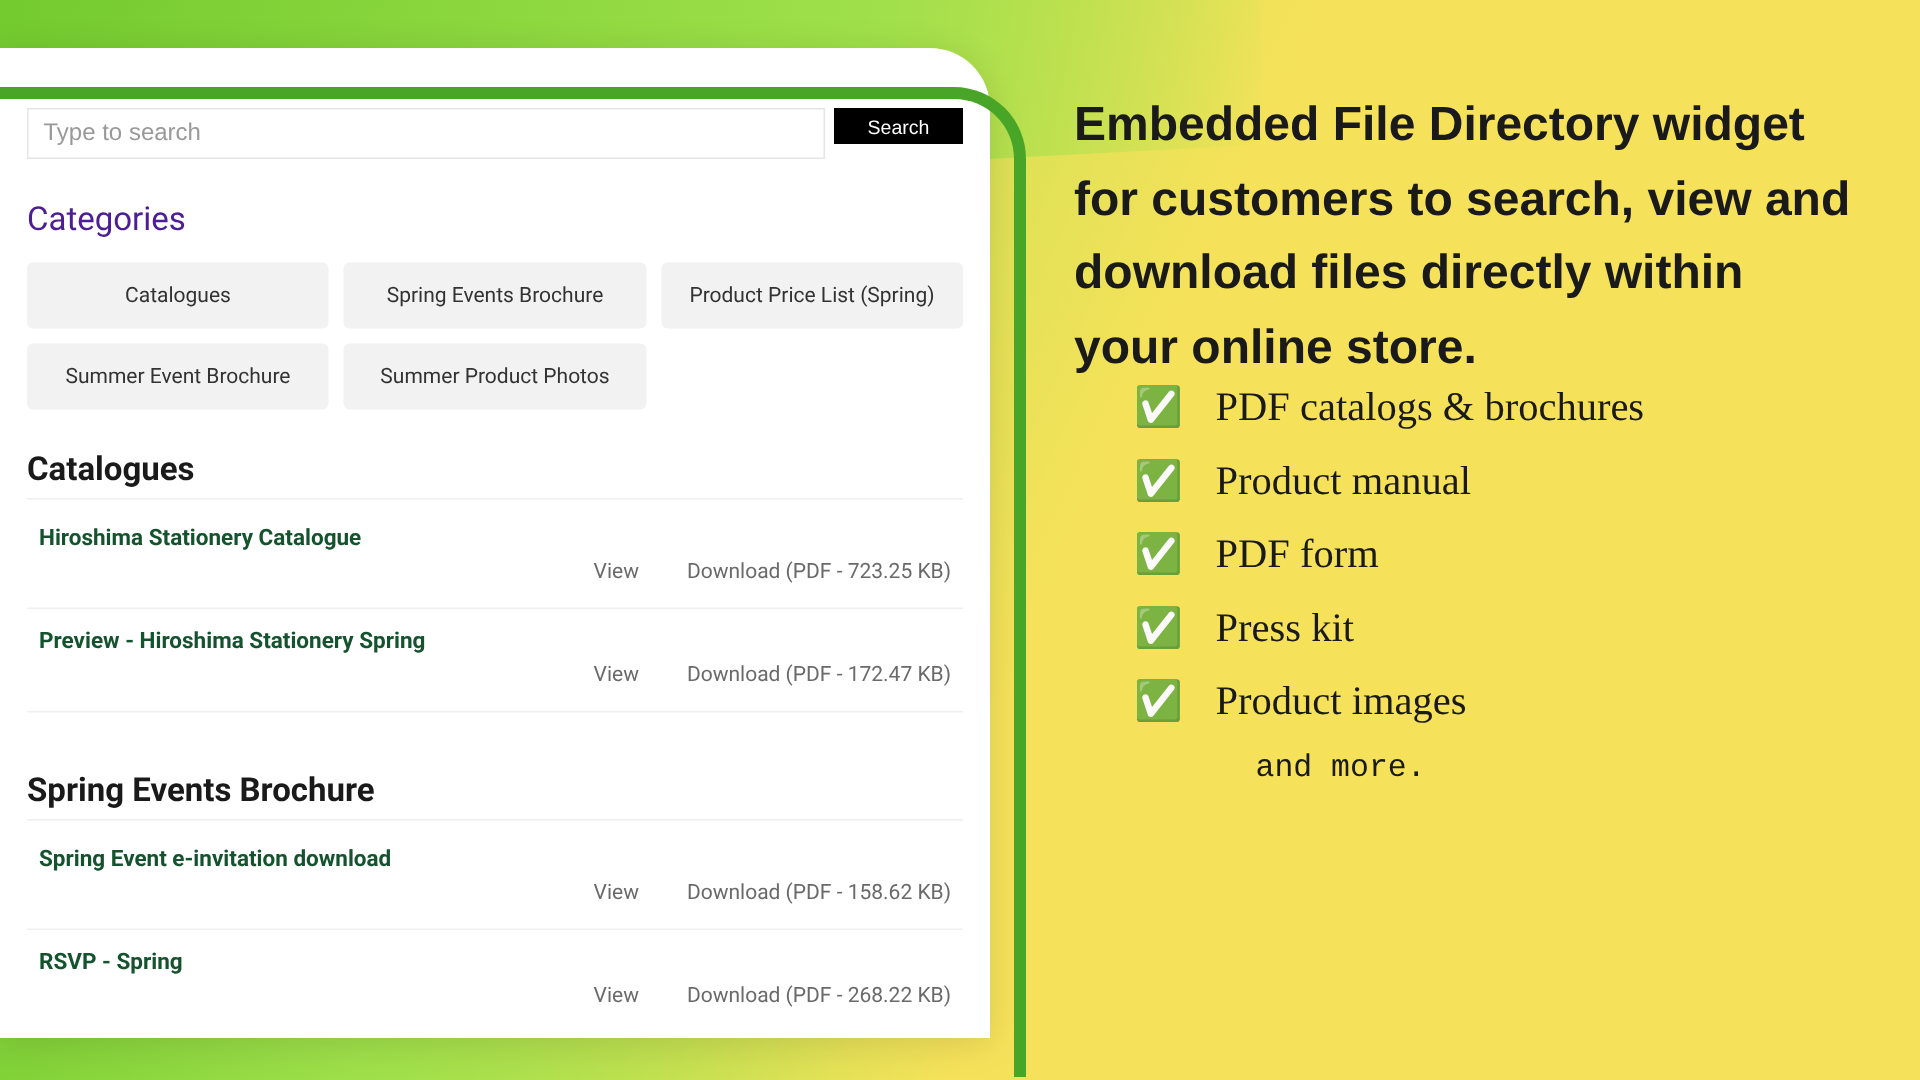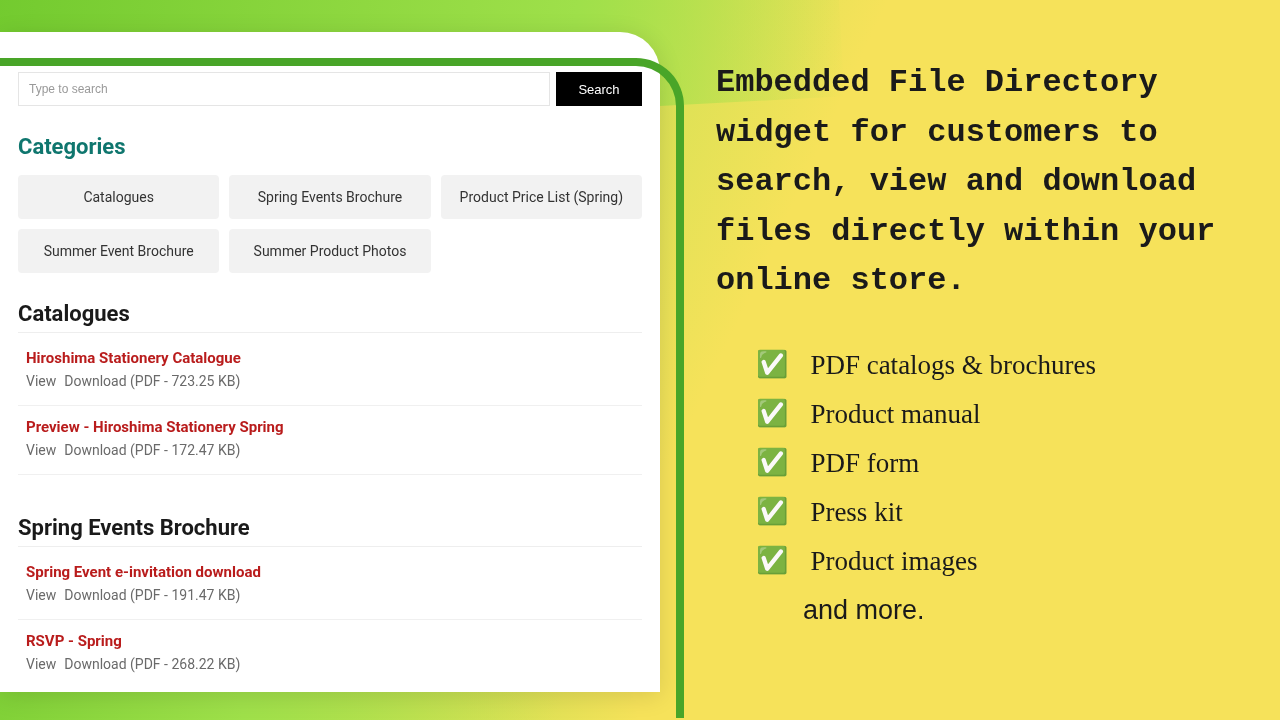--- a/index.html
+++ b/index.html
@@ -56,38 +56,38 @@
   .search-row {
     display: flex;
     gap: 6px;
     margin-bottom: 28px;
   }
   .search-input {
     flex: 1;
     height: 34px;
     border: 1px solid #e5e5e5;
     padding: 0 10px;
-    font-size: 12px;
+    font-size: 16px;
     color: #444;
     background: #fff;
   }
   .search-input::placeholder { color: #999; }
   .search-btn {
     width: 86px;
-    height: 34px;
+    height: 24px;
     background: #000;
     color: #fff;
     border: none;
     font-size: 13px;
     cursor: pointer;
   }
   .section-title {
     font-size: 22px;
-    font-weight: 700;
-    color: #0f766e;
+    font-weight: 400;
+    color: #4c1d95;
     margin-bottom: 16px;
   }
   .cat-grid {
     display: grid;
     grid-template-columns: repeat(3, 1fr);
     gap: 10px;
     margin-bottom: 28px;
   }
   .cat-chip {
     background: #f2f2f2;
@@ -110,28 +110,29 @@
   }
   .hr {
     border: none;
     border-top: 1px solid #eee;
     margin: 0 0 14px 0;
   }
   .file-item { padding: 2px 8px 12px 8px; }
   .file-name {
     font-size: 15px;
     font-weight: 700;
-    color: #b91c1c;
+    color: #14532d;
     margin-bottom: 6px;
   }
   .file-actions {
     font-size: 14px;
     color: #6a6a6a;
     display: flex;
-    gap: 8px;
+    gap: 32px;
+    justify-content: flex-end;
   }
   .file-actions span { cursor: pointer; }
   .thin-hr {
     border: none;
     border-top: 1px solid #f0f0f0;
     margin: 4px 0 10px 0;
   }
   .section-gap { height: 30px; }
 
   
@@ -139,45 +140,44 @@
     position: absolute;
     top: 58px;
     left: 716px;
     width: 520px;
     color: #1a1a1a;
   }
   .hero {
     font-size: 32px;
     font-weight: 600;
     line-height: 1.55;
-    font-family: Liberation Mono, monospace;
-    margin-bottom: 44px;
+    font-family: Liberation Sans, sans-serif;
   }
   .feature-list {
     margin-left: 40px;
     display: flex;
     flex-direction: column;
     gap: 18px;
   }
   .feature-row {
     display: flex;
     align-items: center;
     gap: 22px;
     font-size: 27px;
     font-weight: 500;
     font-family: Georgia, "Times New Roman", serif;
   }
   .check {
     font-size: 26px;
     line-height: 1;
   }
   .more-line {
-    margin-left: 47px;
-    font-size: 27px;
-    font-family: Liberation Sans, sans-serif;
+    margin-left: 81px;
+    font-size: 21px;
+    font-family: Liberation Mono, monospace;
   }
 </style>
 </head>
 <body>
 
 <div class="stage">
   <div class="green-overlay-top"></div>
   <div class="green-overlay-bottom"></div>
 
   <div class="card">
@@ -217,21 +217,21 @@
     <hr class="thin-hr">
 
     <div class="section-gap"></div>
 
     <div class="list-title">Spring Events Brochure</div>
     <hr class="hr">
     <div class="file-item">
       <div class="file-name">Spring Event e-invitation download</div>
       <div class="file-actions">
         <span>View</span>
-        <span>Download (PDF - 191.47 KB)</span>
+        <span>Download (PDF - 158.62 KB)</span>
       </div>
     </div>
     <hr class="thin-hr">
     <div class="file-item">
       <div class="file-name">RSVP - Spring</div>
       <div class="file-actions">
         <span>View</span>
         <span>Download (PDF - 268.22 KB)</span>
       </div>
     </div>

